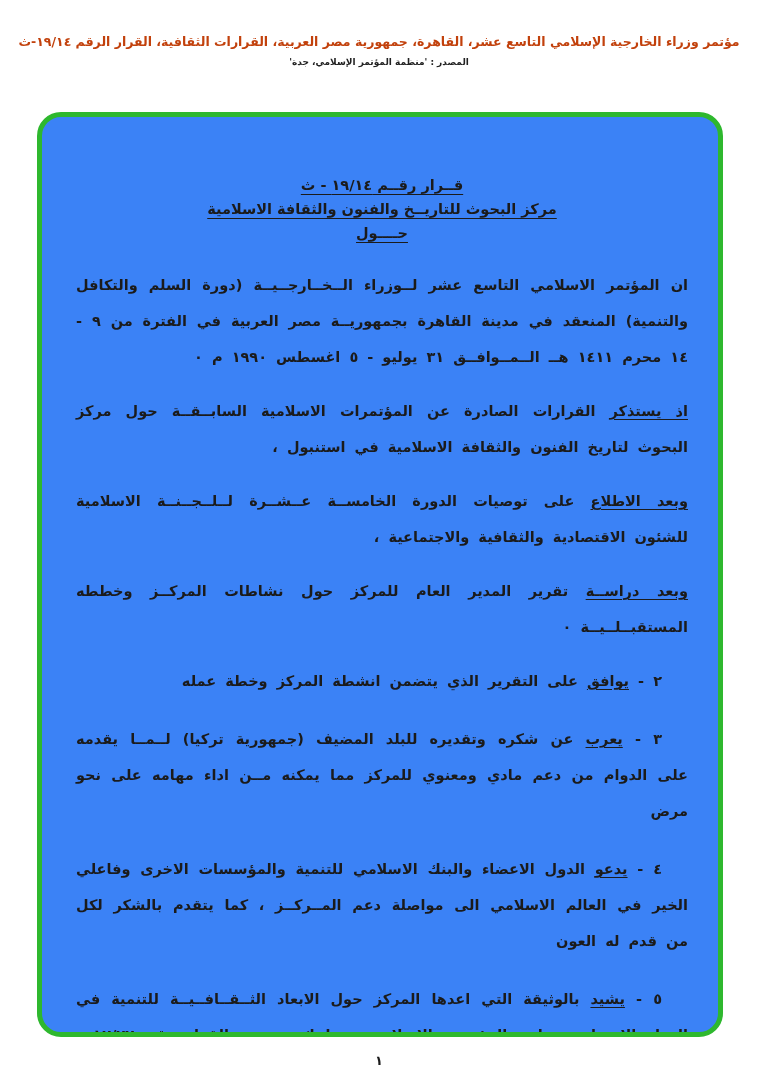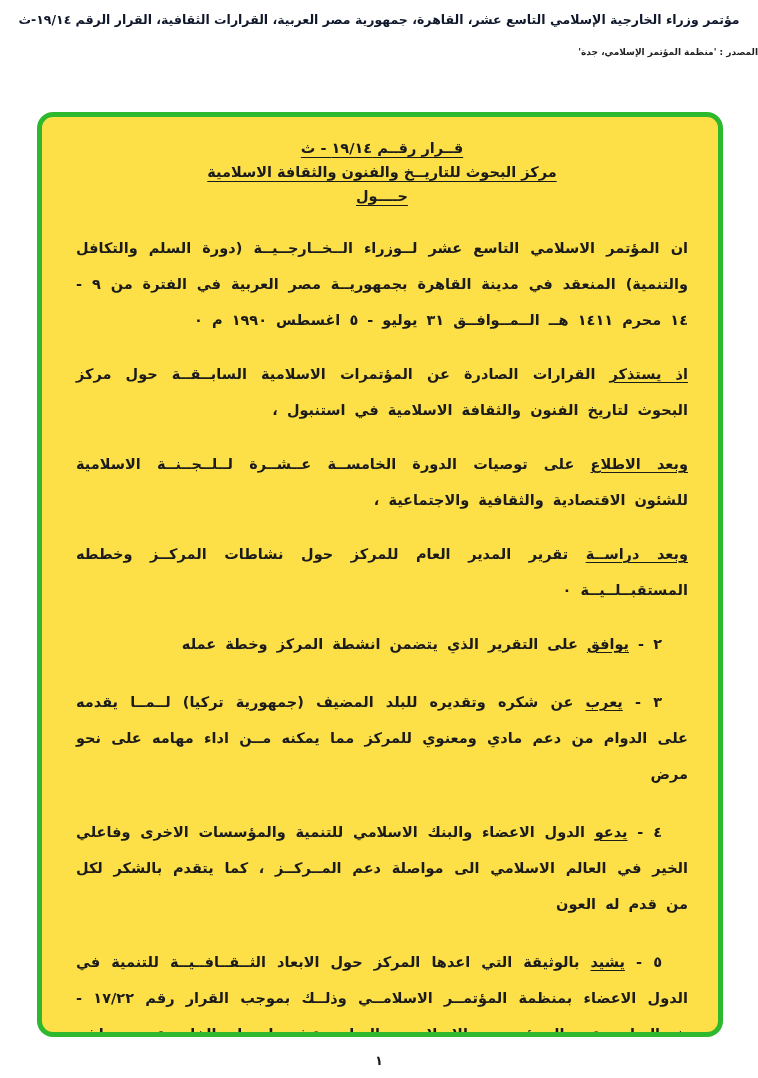--- a/index.html
+++ b/index.html
@@ -9,46 +9,47 @@
     font-family: "DejaVu Sans", sans-serif;
   }
   .page {
     position: relative;
     width: 758px;
     height: 1078px;
     background: #ffffff;
     overflow: hidden;
   }
   .doc-header {
-    padding-top: 12px;
+    padding-top: 34px;
     text-align: center;
     direction: rtl;
     font-weight: bold;
     font-size: 12.5px;
-    color: #0f172a;
+    color: #c2410c;
     line-height: 16px;
   }
   .doc-source {
-    margin-top: 19px;
+    margin-top: 7px;
+    text-align: center;
     direction: rtl;
     font-weight: bold;
     font-size: 9px;
     color: #222222;
   }
   .frame {
     position: absolute;
     left: 37px;
     top: 112px;
     width: 686px;
     height: 925px;
     box-sizing: border-box;
     border: 5px solid var(--frame-color, #2eb82e);
-    border-radius: 16px;
-    background: #fde047;
-    padding: 19px 30px 16px 34px;
+    border-radius: 24px;
+    background: #3b82f6;
+    padding: 56px 30px 16px 34px;
     direction: rtl;
     overflow: hidden;
   }
   .title-block {
     text-align: center;
     margin-bottom: 22px;
   }
   .title-line {
     font-weight: bold;
     font-size: 14.5px;

